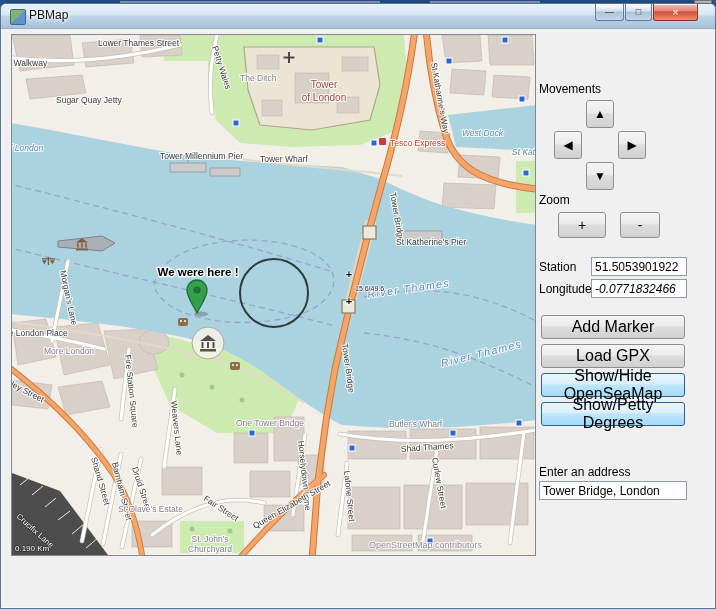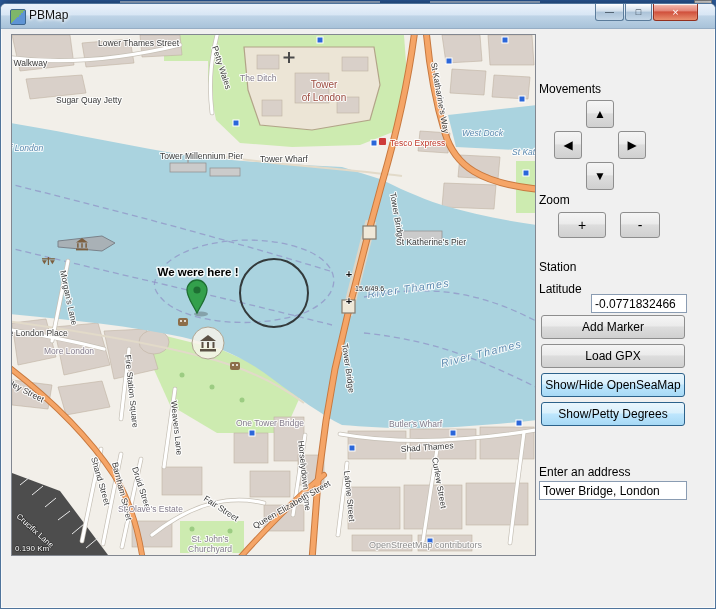--- a/index.html
+++ b/index.html
@@ -38,21 +38,21 @@
   .map{position:absolute;left:10px;top:30px;width:523px;height:520px;border:1px solid #828790;
        background:#f2efe9;overflow:hidden;cursor:default;}
   .map svg{display:block}
 
   
   .panel{position:absolute;left:538px;top:30px;width:152px;height:480px;}
   .lbl{position:absolute;font-size:12px;color:#000;white-space:nowrap;}
   .tbox{position:absolute;box-sizing:border-box;height:19px;border:1px solid #8a9cb2;background:#fff;
         font-family:inherit;font-size:12px;color:#000;padding:1px 3px;}
   .sqbtn,.zoombtn,.action-btn{position:absolute;box-sizing:border-box;display:flex;align-items:center;justify-content:center;
-        font-family:inherit;font-size:12px;color:#000;cursor:pointer;border:1px solid #8e8e8e;border-radius:3px;
+        font-family:inherit;font-size:16px;color:#000;cursor:pointer;border:1px solid #8e8e8e;border-radius:3px;
         background:linear-gradient(180deg,#f5f5f5,#ebebeb 45%,#dddddd 50%,#d0d0d0);padding:0;}
   .sqbtn{width:28px;height:28px;font-size:12px;}
   .zoombtn{height:26px;font-size:14px;}
   .action-btn{left:2px;width:144px;height:24px;}
   .action-btn.active{background:linear-gradient(180deg,#eaf6fd,#d9f0fc 45%,#bee6fd 50%,#a7d9f5);
         border-color:#2c628b;}
 
   
   .water{fill:#aad3df;}
   .green{fill:#cdebb0;}
@@ -377,22 +377,23 @@
     <button class="sqbtn" style="left:47px;top:66px">▲</button>
     <button class="sqbtn" style="left:15px;top:97px">◀</button>
     <button class="sqbtn" style="left:79px;top:97px">▶</button>
     <button class="sqbtn" style="left:47px;top:128px">▼</button>
 
     <span class="lbl" style="left:0;top:159px">Zoom</span>
     <button class="zoombtn" style="left:19px;top:178px;width:48px">+</button>
     <button class="zoombtn" style="left:81px;top:178px;width:40px">-</button>
 
     <span class="lbl" style="left:0;top:226px">Station</span>
-    <span class="lbl" style="left:0;top:248px">Latitude</span>
-    <input class="tbox" style="left: 52px; top: 260px; width: 96px;" value="-0.0771832466">
+    <input class="tbox" style="left: 52px; top: 223px; width: 96px;" value="51.5053901922">
+    <span class="lbl" style="left:0;top:248px">Longitude</span>
+    <input class="tbox" style="left: 52px; top: 245px; width: 96px; font-style: italic;" value="-0.0771832466">
 
     <button class="action-btn" style="top:281px">Add Marker</button>
     <button class="action-btn active" style="top:339px">Show/Hide OpenSeaMap</button>
     <button class="action-btn" style="top:310px">Load GPX</button>
     <button class="action-btn active" style="top:368px">Show/Petty Degrees</button>
 
     <span class="lbl" style="left:0;top:431px">Enter an address</span>
     <input class="tbox" style="left: 0px; top: 447px; width: 148px;" value="Tower Bridge, London">
   </div>
 </div>

